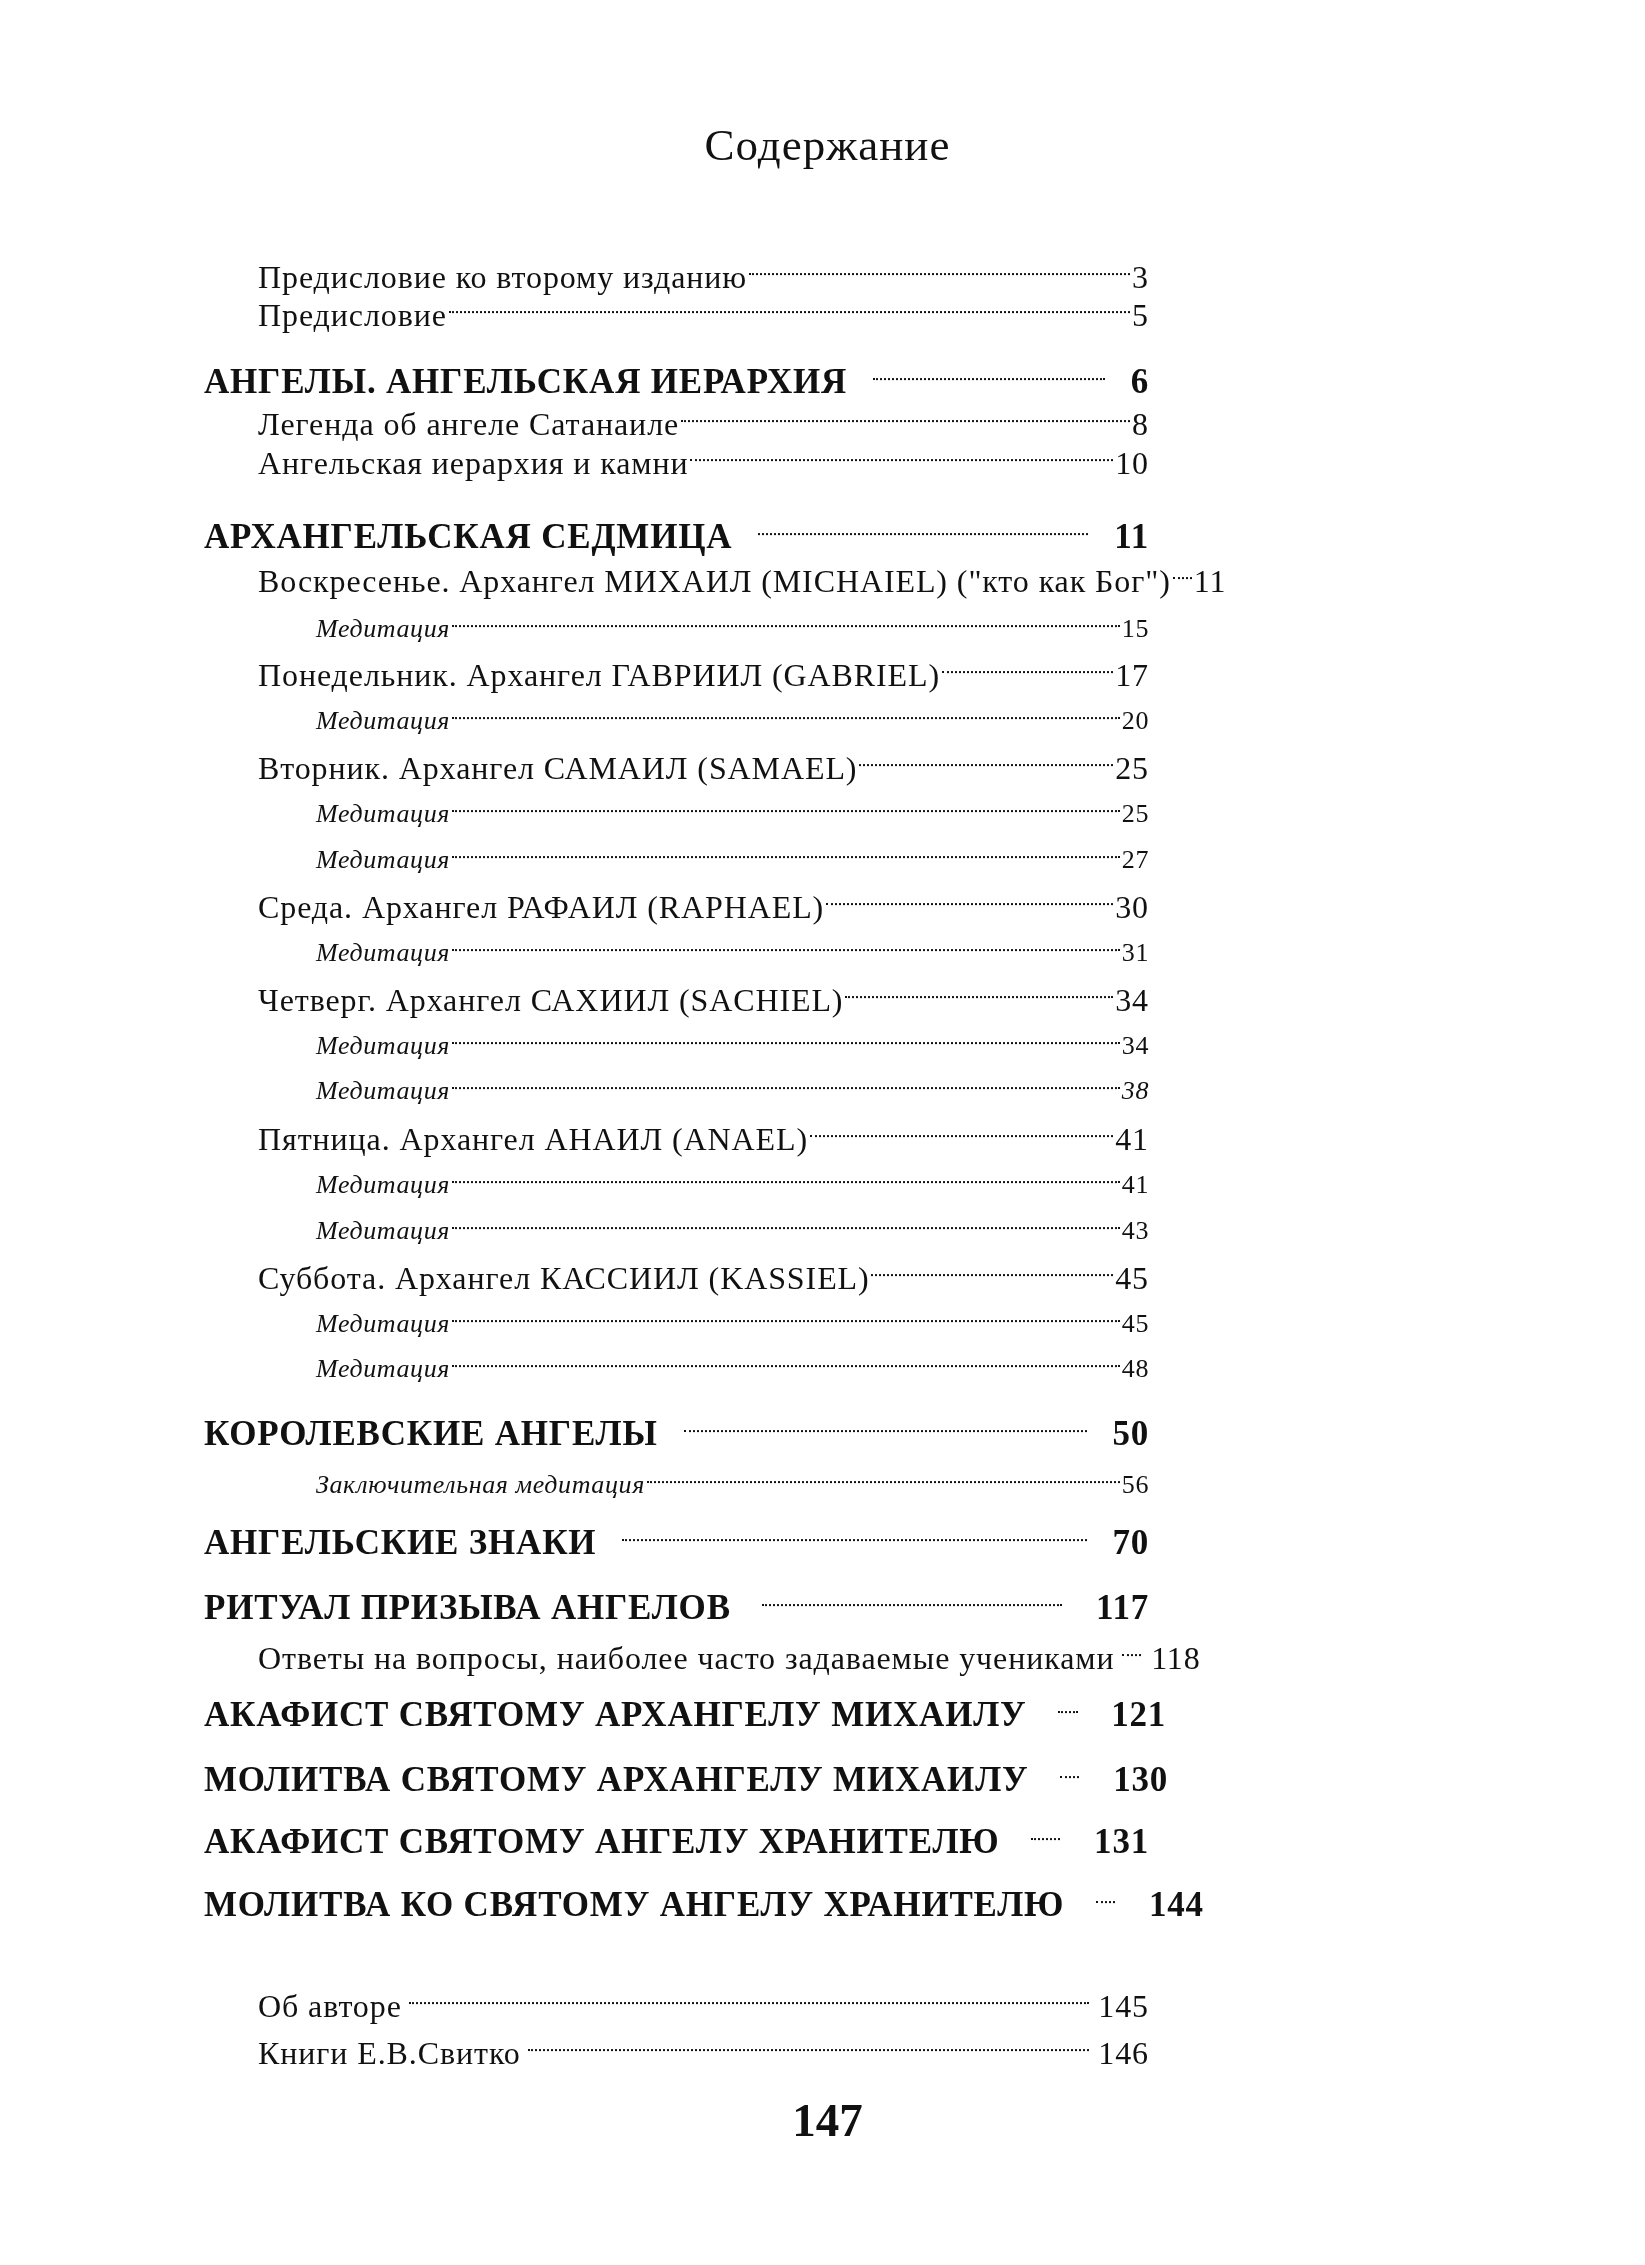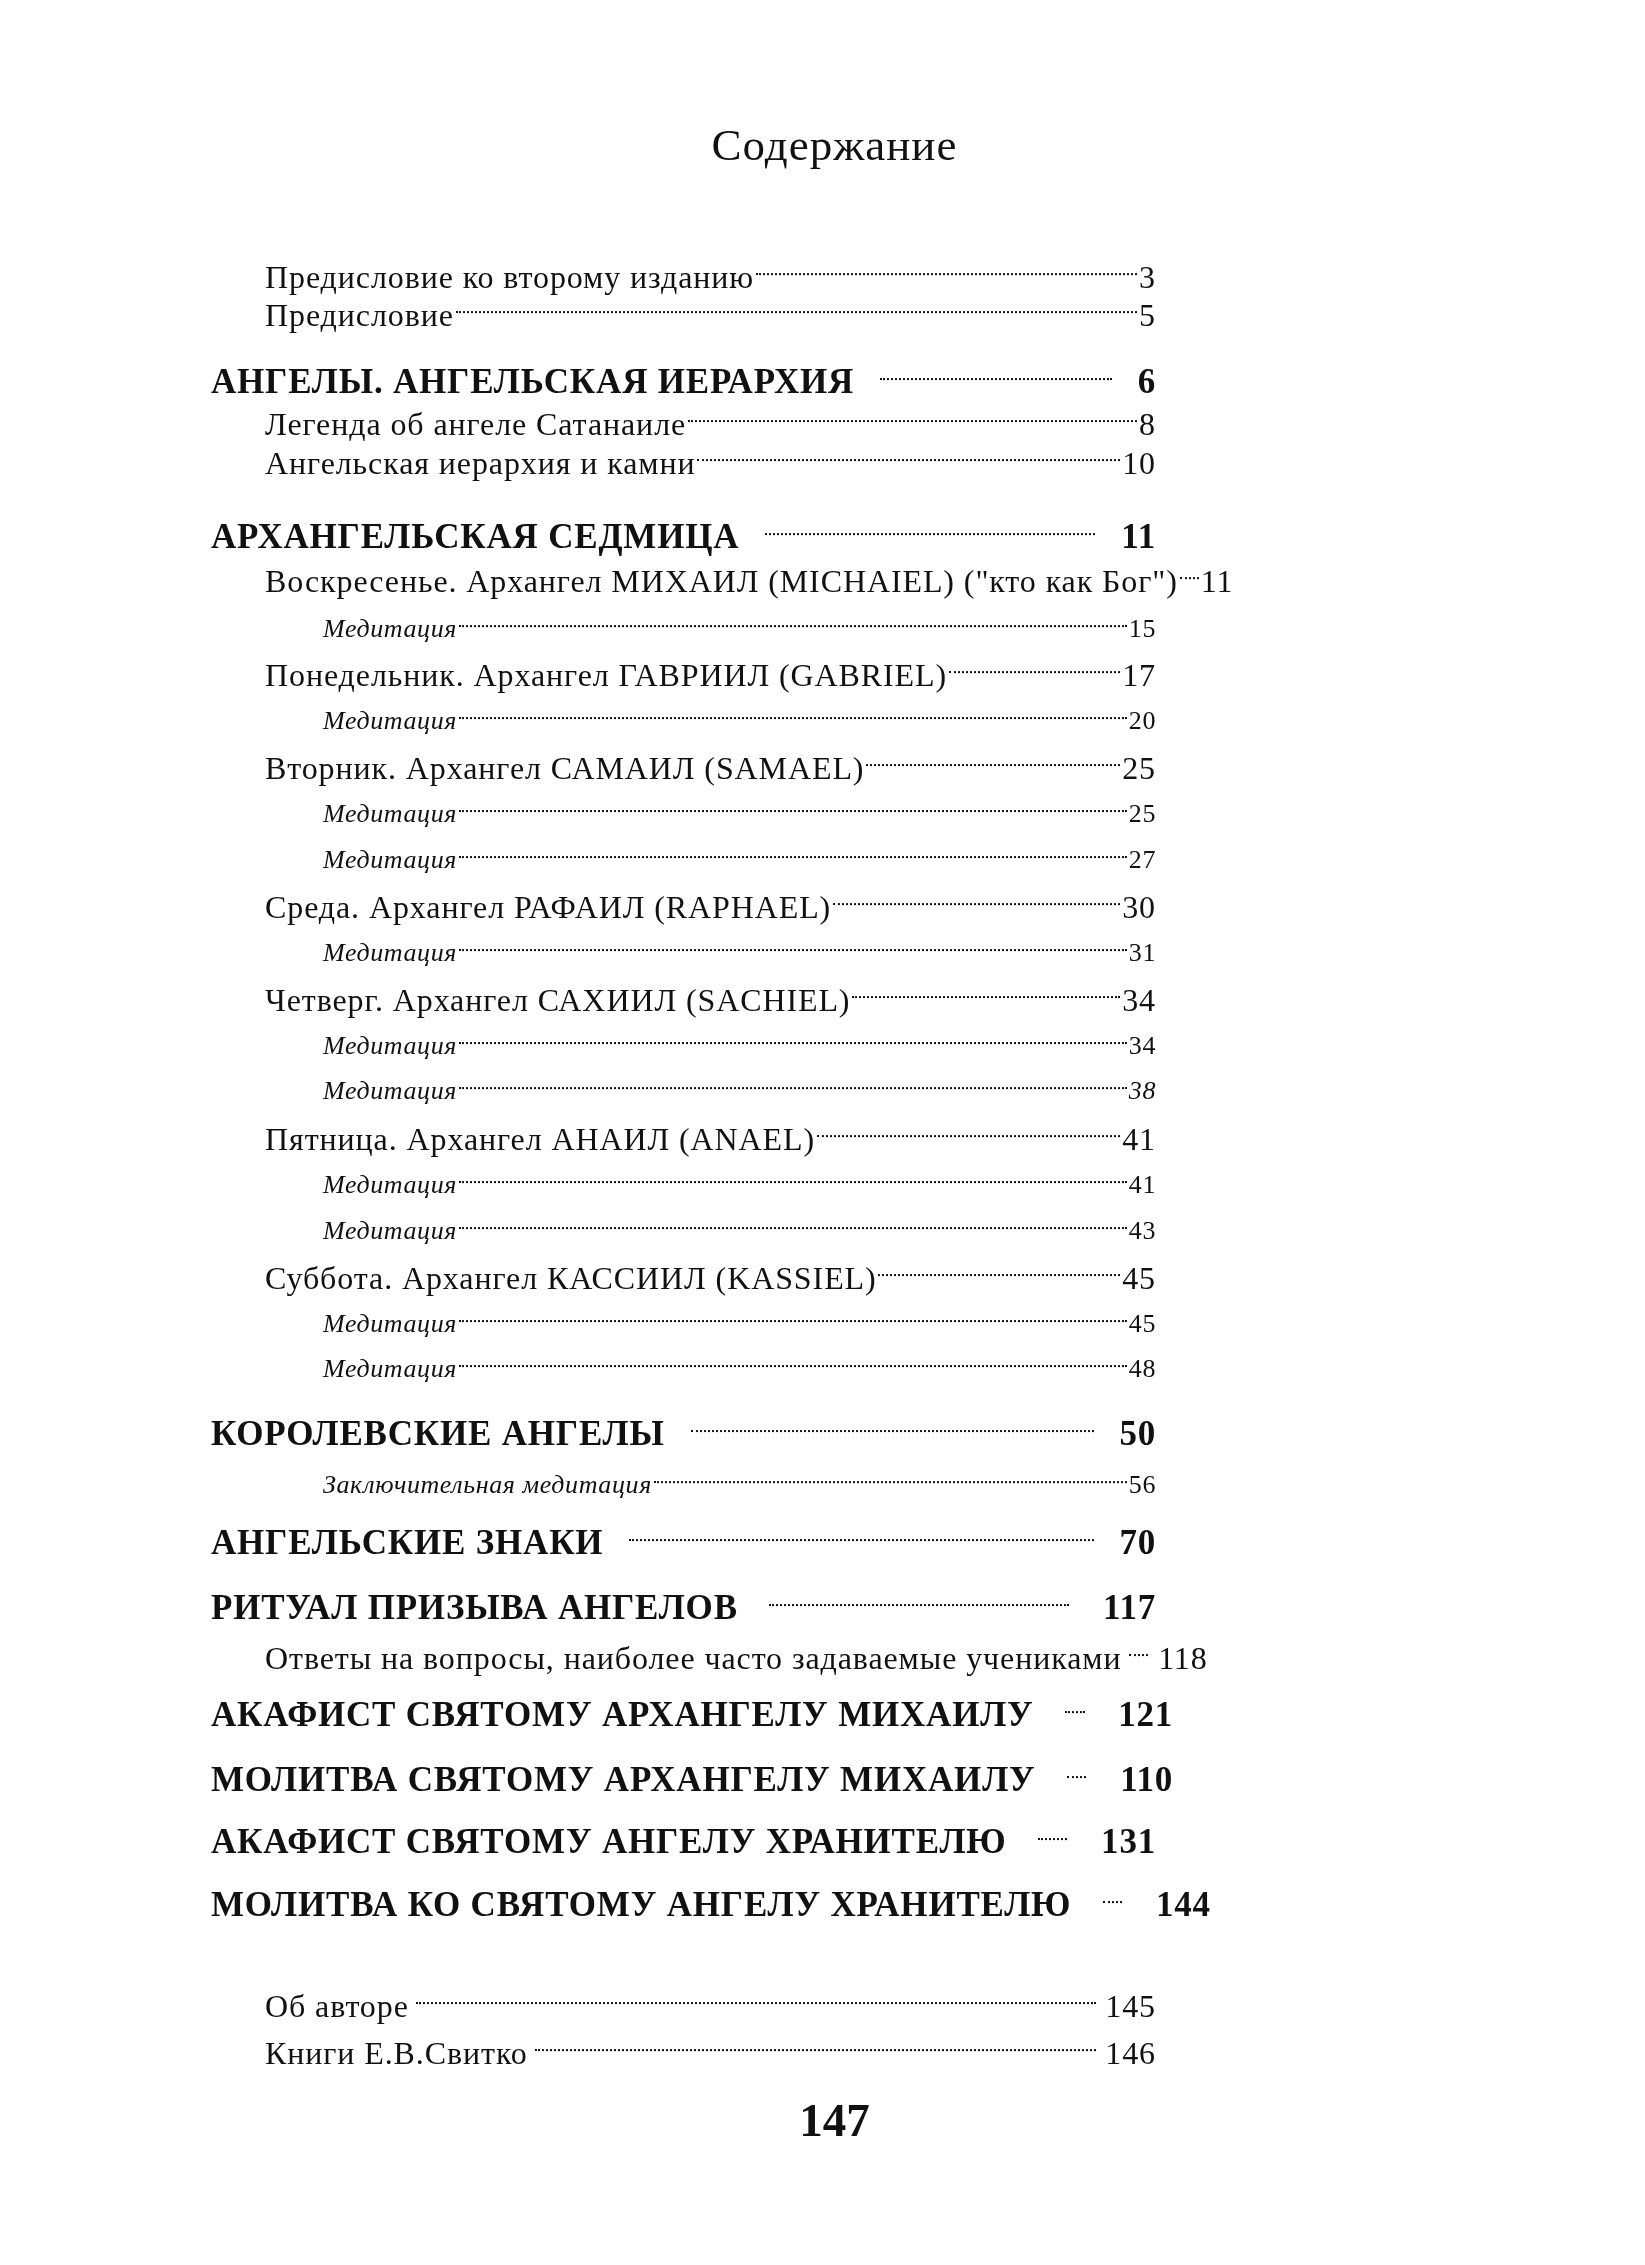--- a/index.html
+++ b/index.html
@@ -1,17 +1,17 @@
 <!DOCTYPE html>
 <html><head>
 <meta charset="utf-8">
 <style>
   html, body { margin: 0; padding: 0; background: #ffffff; }
   body { width: 1645px; height: 2265px; position: relative; overflow: hidden; color: #111; font-family: "Liberation Serif", "DejaVu Serif", serif; }
-  .page { position: absolute; left: 12px; top: 0; width: 1343px; height: 2265px; background: #fff; }
+  .page { position: absolute; left: 5px; top: 0; width: 1343px; height: 2265px; background: #fff; }
   .title { position: absolute; left: 0; width: 1645px; text-align: center; top: 118px; font-size: 45px; line-height: 54px; letter-spacing: 1px; }
   .row { position: absolute; right: 199px; display: flex; align-items: center; white-space: nowrap; height: 42px; margin-top: 13px; }
   .row .label { flex: 0 0 auto; }
   .row .leader { flex: 1 1 auto; margin: 0 1.9px; border-bottom: 2.9px dotted #111; transform: translateY(-2.9px); min-width: 19.3px; height: 0; }
   .row .pg { flex: 0 0 auto; }
   .lvl0 { left: 199px; font-weight: bold; font-size: 35px; letter-spacing: 0.8px; line-height: 42px; gap: 24px; }
   .lvl1 { left: 253px; font-size: 32px; letter-spacing: 0.9px; line-height: 42px; }
   .lvl2 { left: 311px; font-size: 26px; font-style: italic; letter-spacing: 0.6px; line-height: 42px; }
   .lvl2 .pg { font-style: normal; }
   .lvl2 .pg.it { font-style: italic; }
@@ -171,21 +171,21 @@
         <span class="pg">118</span>
       </div>
     <div class="row lvl0 gap" style="top:1681px">
         <span class="label">АКАФИСТ СВЯТОМУ АРХАНГЕЛУ МИХАИЛУ</span>
         <span class="leader"></span>
         <span class="pg">121</span>
       </div>
     <div class="row lvl0 gap" style="top:1746px">
         <span class="label">МОЛИТВА СВЯТОМУ АРХАНГЕЛУ МИХАИЛУ</span>
         <span class="leader"></span>
-        <span class="pg">110</span>
+        <span class="pg">130</span>
       </div>
     <div class="row lvl0 gap" style="top:1808px">
         <span class="label">АКАФИСТ СВЯТОМУ АНГЕЛУ ХРАНИТЕЛЮ</span>
         <span class="leader"></span>
         <span class="pg">131</span>
       </div>
     <div class="row lvl0 gap" style="top:1871px">
         <span class="label">МОЛИТВА КО СВЯТОМУ АНГЕЛУ ХРАНИТЕЛЮ</span>
         <span class="leader"></span>
         <span class="pg">144</span>

